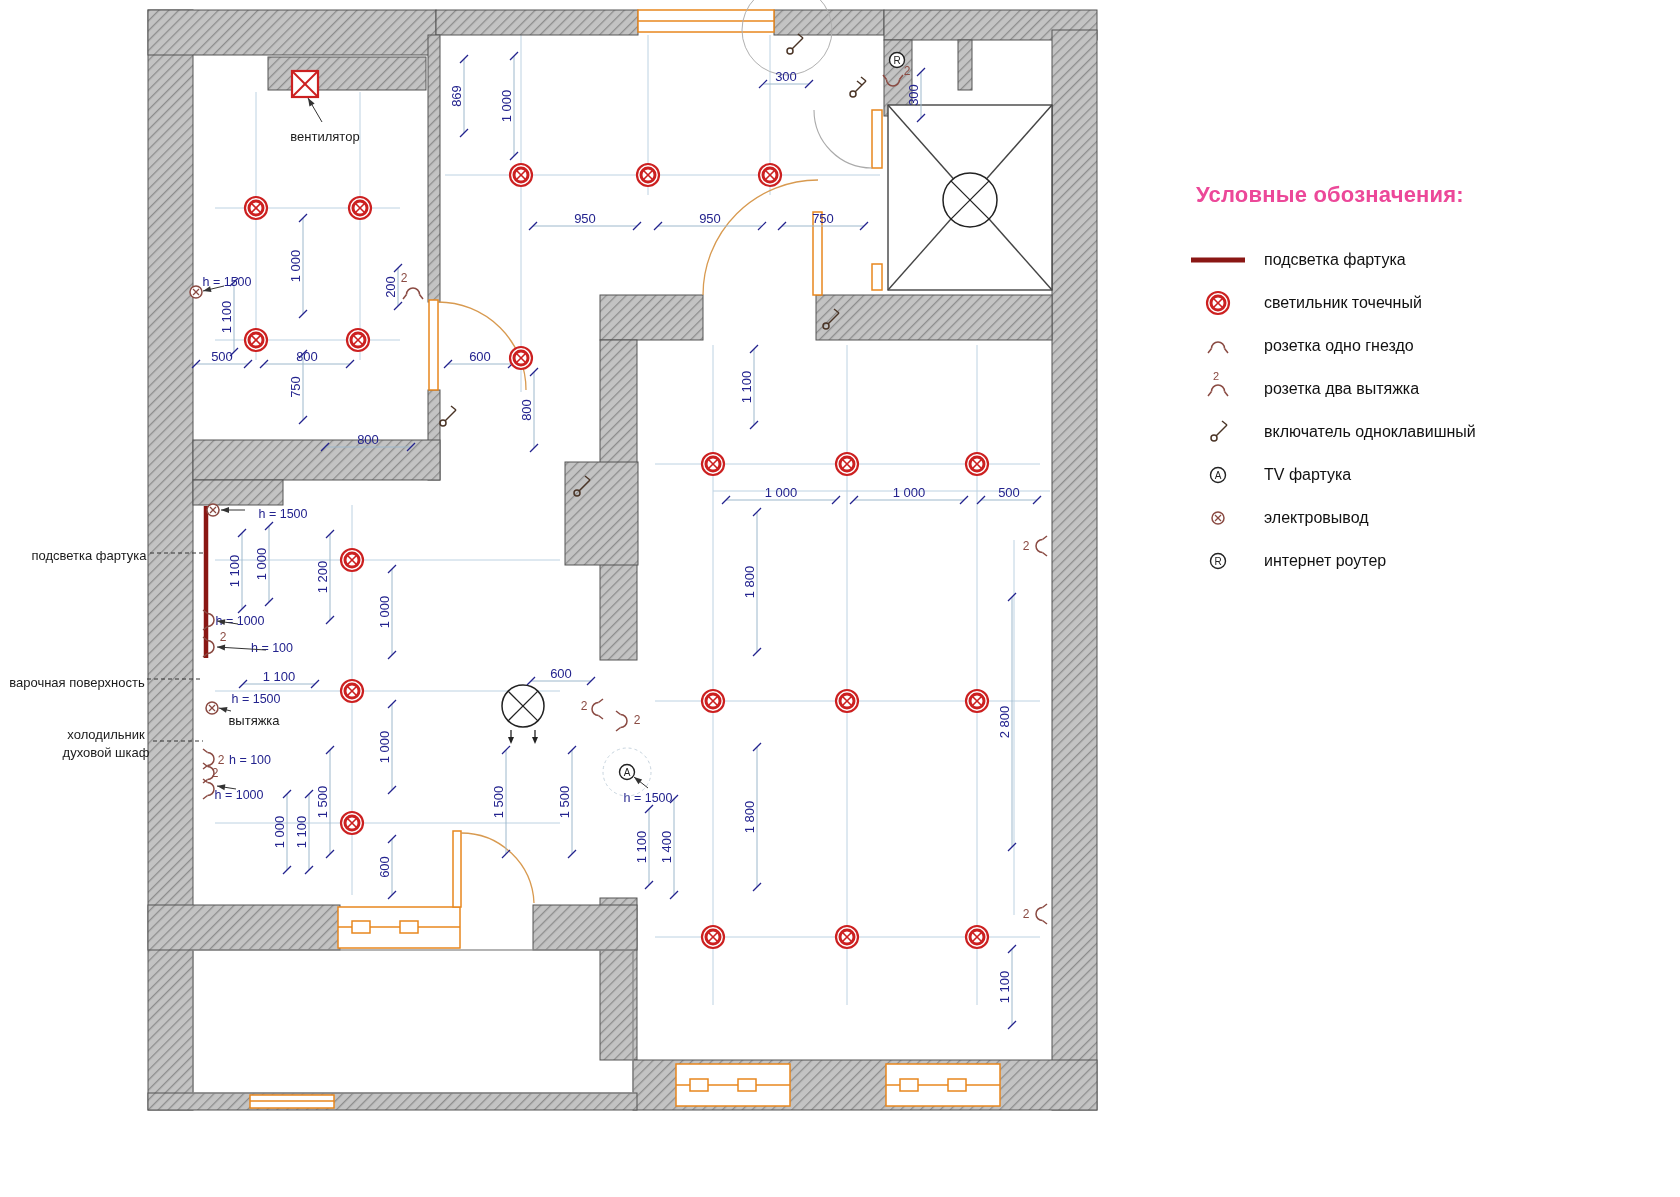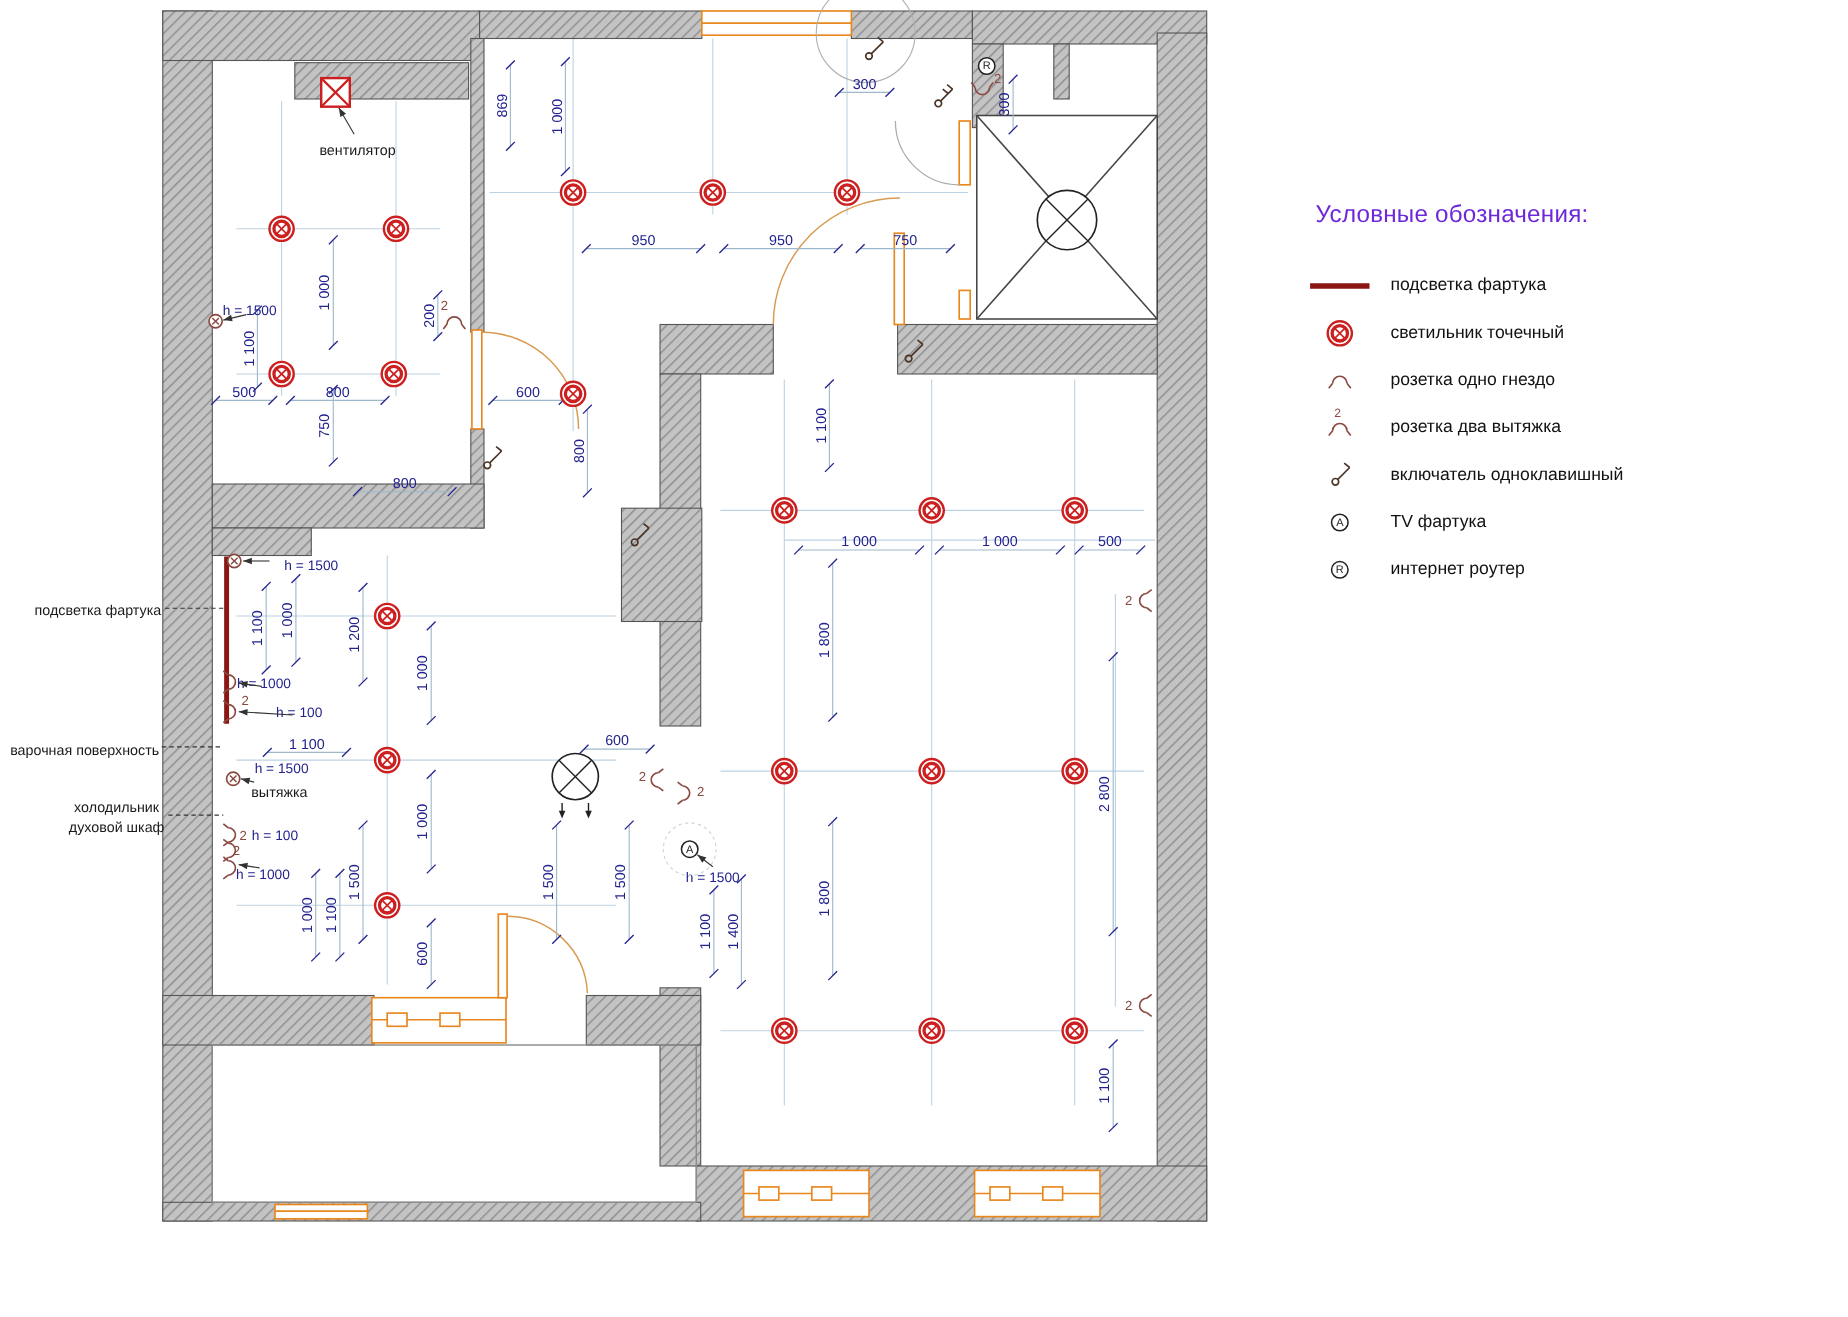--- a/index.html
+++ b/index.html
@@ -1,21 +1,21 @@
 <!DOCTYPE html>
 <html><head>
 <meta charset="utf-8">
 <style>
   html,body{margin:0;padding:0;background:#fff;}
   .stage{position:relative;width:1680px;height:1197px;background:#fff;overflow:hidden;
          font-family:"Liberation Sans",sans-serif;}
   #plan-svg{position:absolute;left:0;top:0;}
   svg text{font-family:"Liberation Sans",sans-serif;}
   .legend{position:absolute;left:1172px;top:182px;width:480px;}
-  .legend-title{font-size:22px;font-weight:400;color:#6d28d9;margin:0 0 32px 24px;letter-spacing:.2px;}
+  .legend-title{font-size:22px;font-weight:700;color:#ec4899;margin:0 0 32px 24px;letter-spacing:.2px;}
   .legend-list{list-style:none;margin:0;padding:0;}
   .legend-row{display:flex;align-items:center;margin-bottom:3px;}
   .legend-icon{width:92px;display:flex;justify-content:center;align-items:center;flex:0 0 92px;}
   .legend-label{font-size:16px;color:#111;}
 </style>
 </head>
 <body>
 
 <div class="stage">
 
@@ -799,20 +799,32 @@
                 <text x="0" y="0.5" fill="#222" font-size="10" text-anchor="middle" dominant-baseline="central">A</text>
               </g>
             </svg>
           </span>
           <span class="legend-label">TV фартука</span>
         </li>
         <li class="legend-row">
           <span class="legend-icon">
             <svg width="84" height="40" viewBox="-42 -20 84 40">
               <g>
+                <circle r="6" fill="#fff" stroke="#8a4a42" stroke-width="1.5"></circle>
+                <line x1="-3" y1="-3" x2="3" y2="3" stroke="#8a4a42" stroke-width="1.3"></line>
+                <line x1="-3" y1="3" x2="3" y2="-3" stroke="#8a4a42" stroke-width="1.3"></line>
+              </g>
+            </svg>
+          </span>
+          <span class="legend-label">электровывод</span>
+        </li>
+        <li class="legend-row">
+          <span class="legend-icon">
+            <svg width="84" height="40" viewBox="-42 -20 84 40">
+              <g>
                 <circle r="7.5" fill="#fff" stroke="#222" stroke-width="1.4"></circle>
                 <text x="0" y="0.5" fill="#222" font-size="10" text-anchor="middle" dominant-baseline="central">R</text>
               </g>
             </svg>
           </span>
           <span class="legend-label">интернет роутер</span>
         </li>
       </ul>
   </aside>
 

